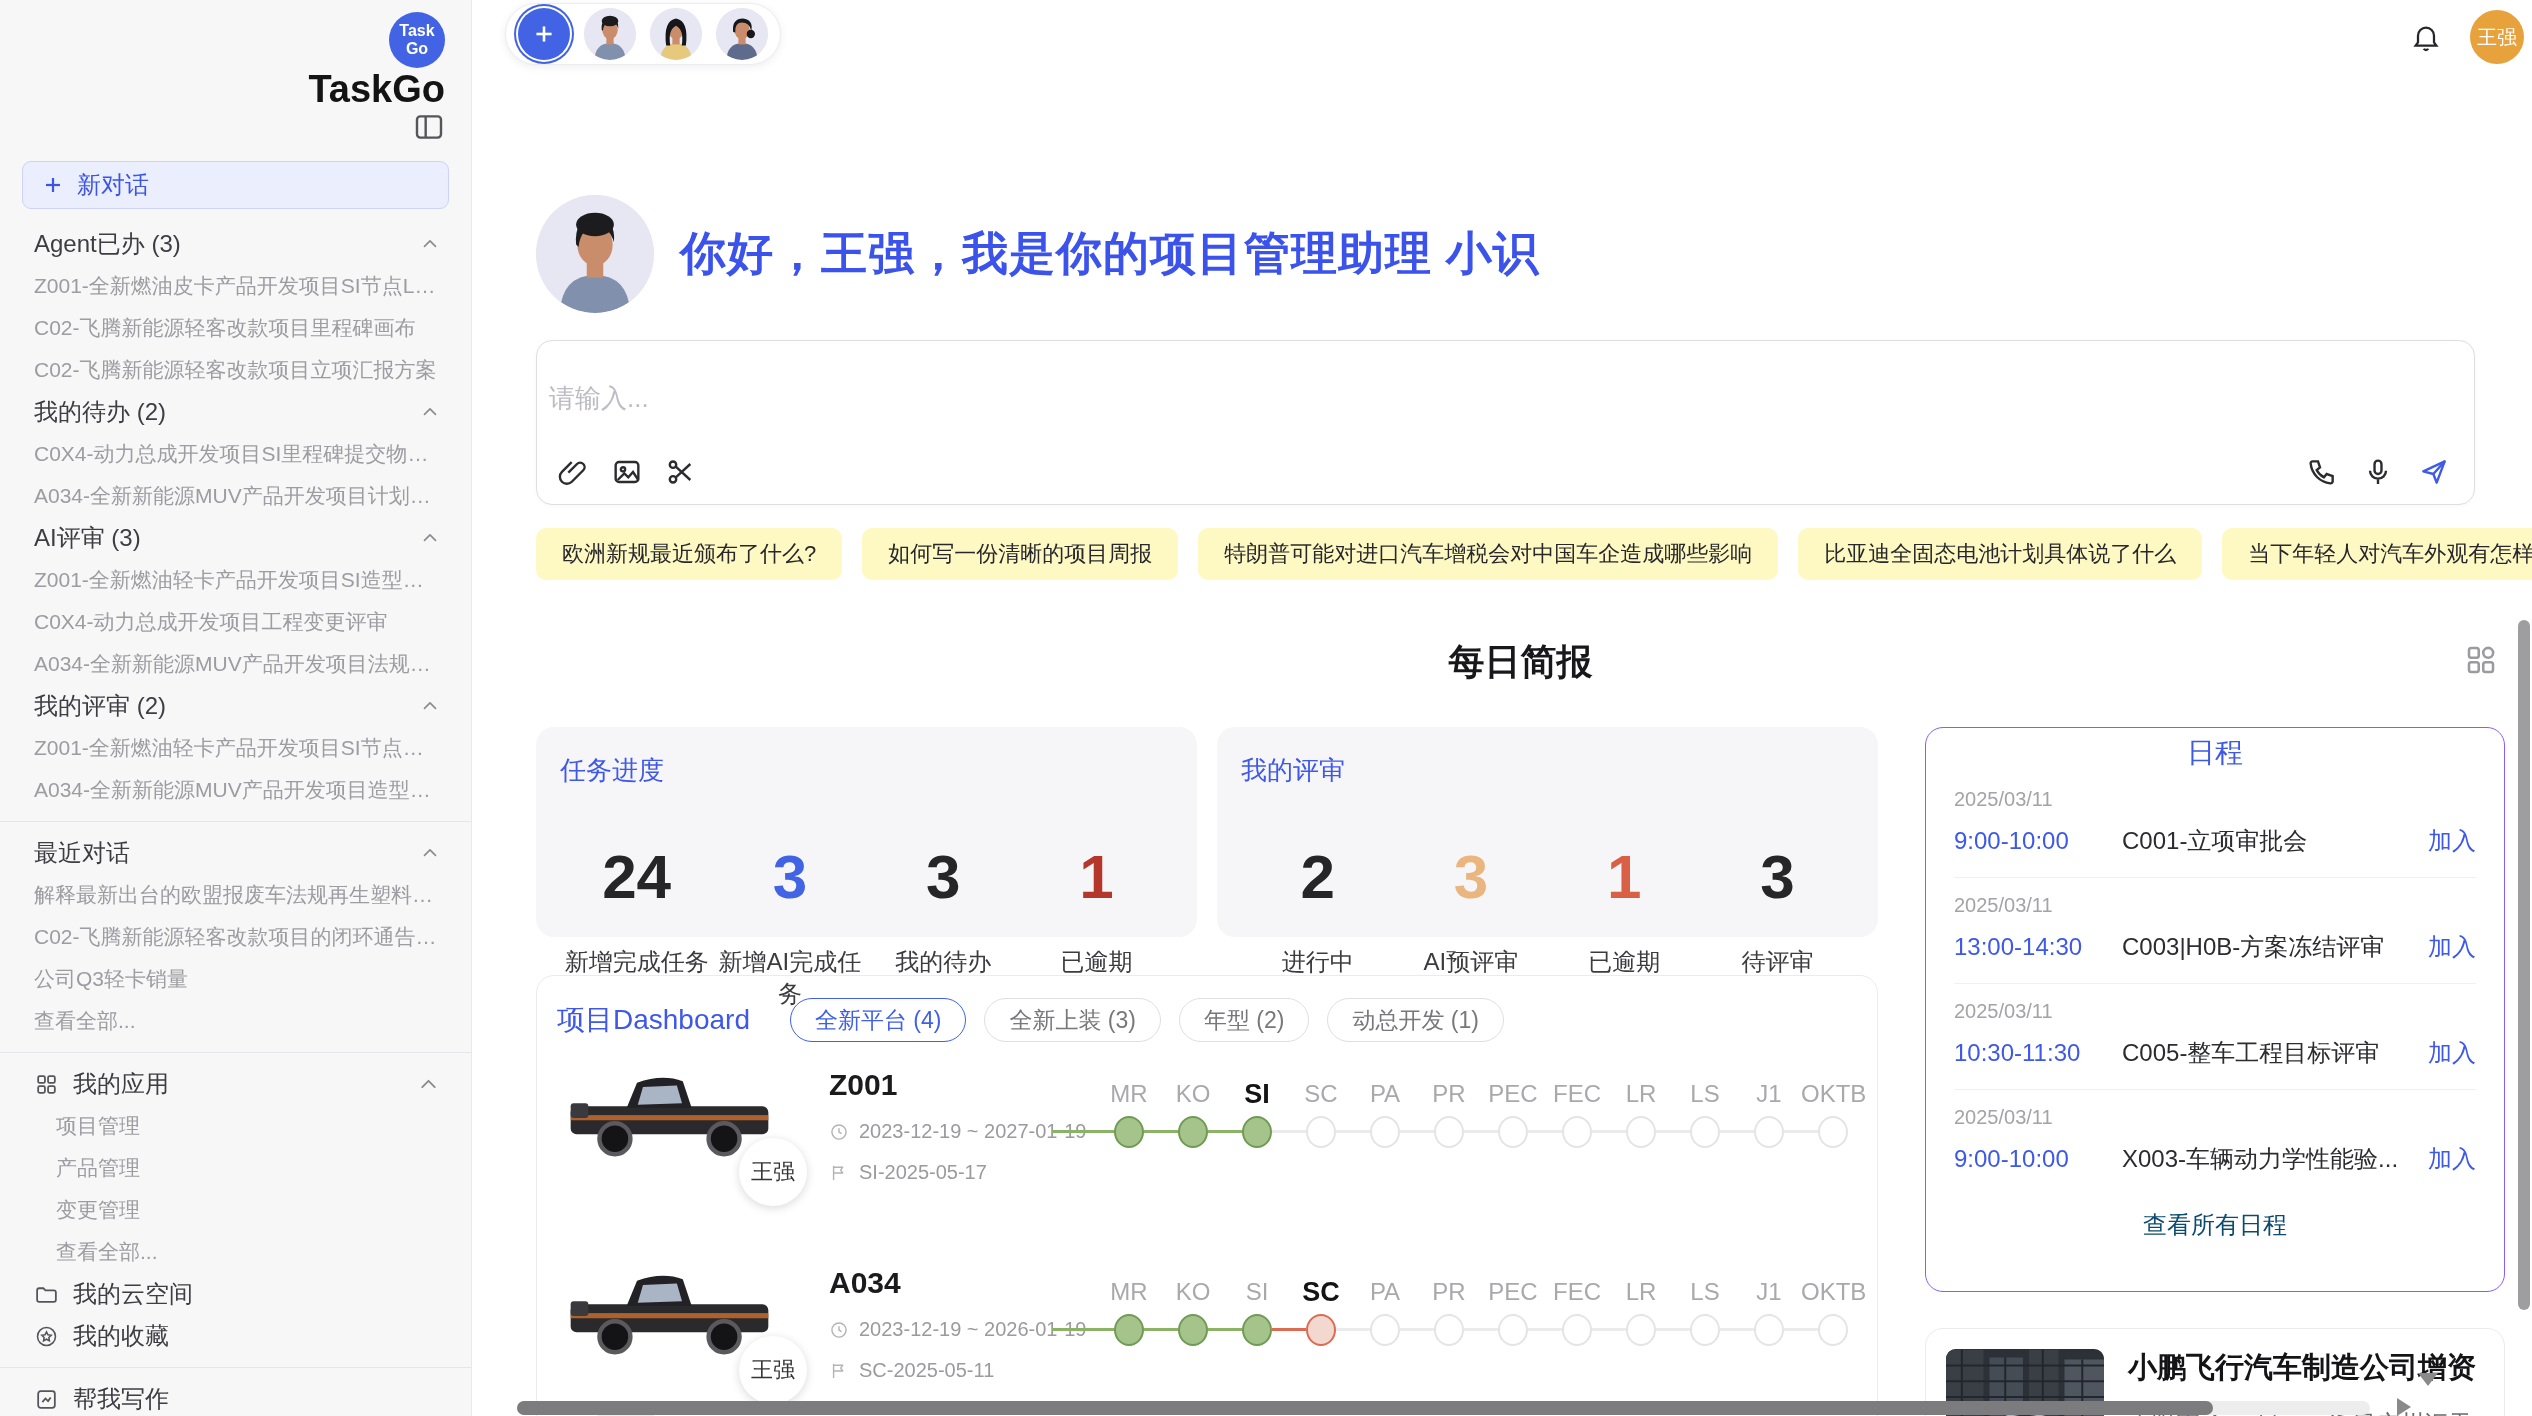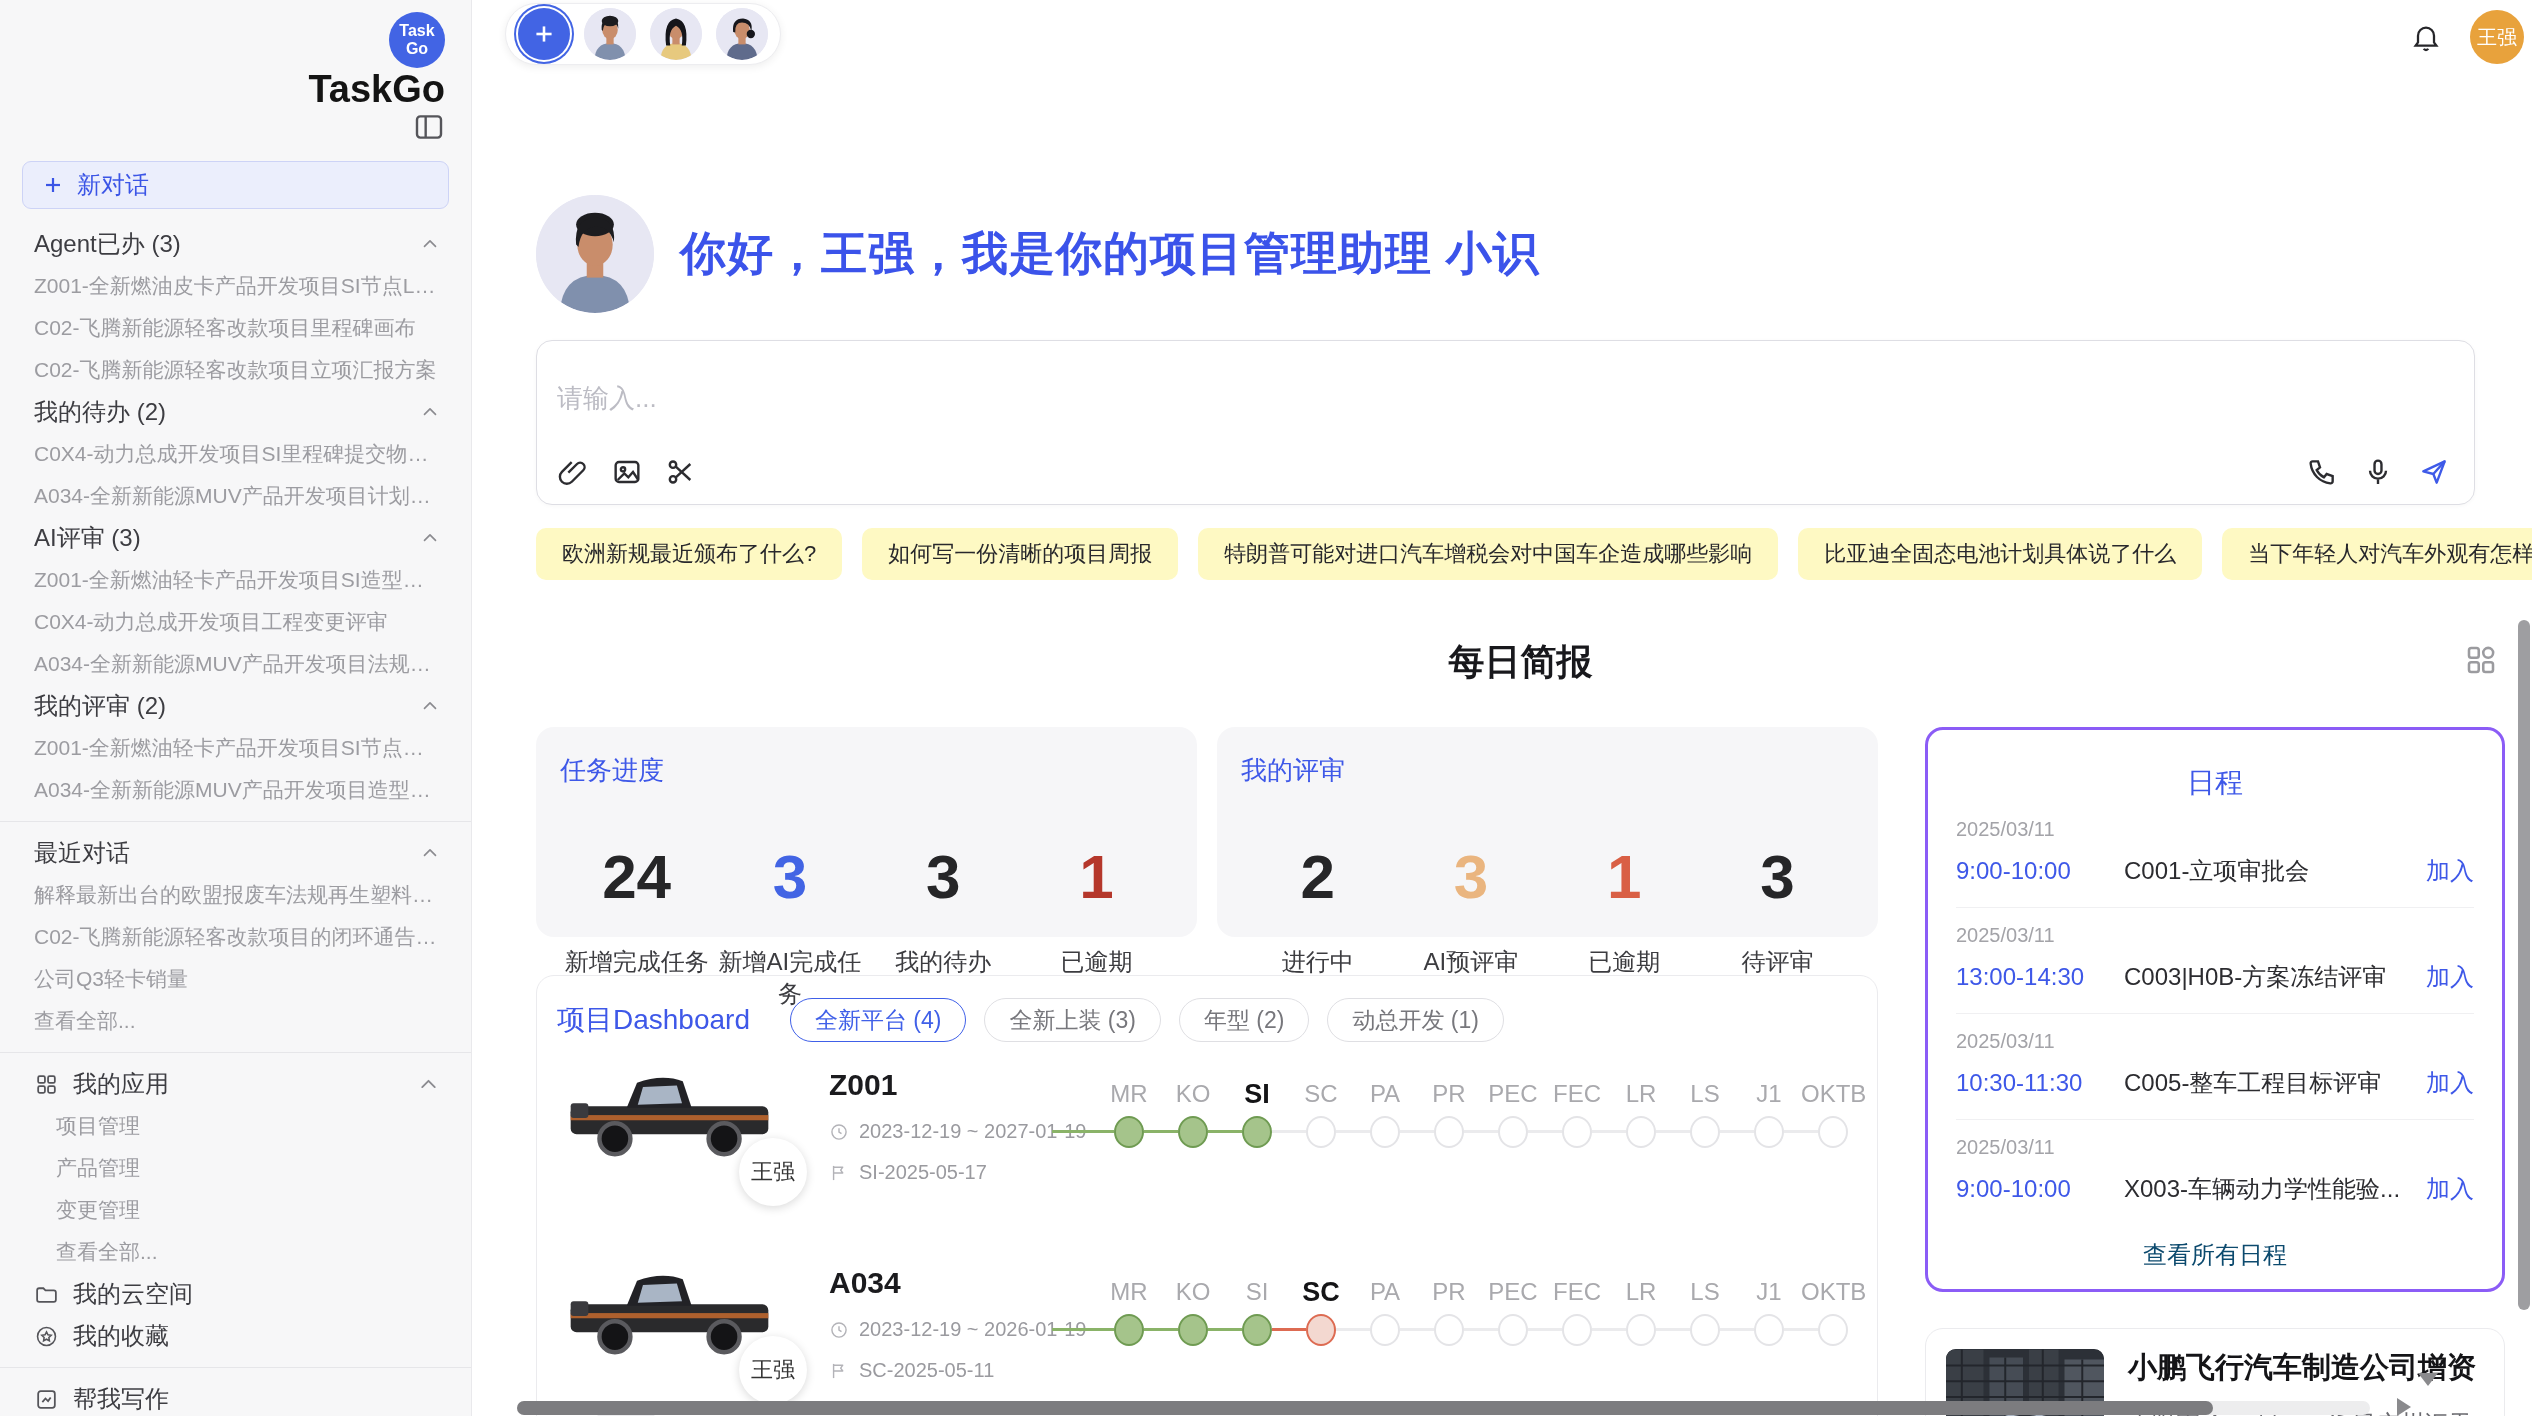--- a/index.html
+++ b/index.html
@@ -41,21 +41,21 @@
   .bell { width:32px; height:32px; color:#26262a; cursor:pointer; }
   .user-chip { width:54px; height:54px; border-radius:50%; background:#e8a23c; color:#fff; font-size:20px; display:flex; align-items:center; justify-content:center; cursor:pointer; }
 
   .content { position:absolute; left:64px; right:27px; top:0; }
   .greet { margin-top:195px; display:flex; align-items:center; gap:26px; }
   .greet-ava { width:118px; height:118px; border-radius:50%; overflow:hidden; background:#e7e7f3; flex:0 0 118px; }
   .greet-ava svg { width:100%; height:100%; }
   .greet-title { font-size:46px; font-weight:700; color:#3b53ea; letter-spacing:1px; }
 
   .composer { margin:27px 30px 0 0; height:165px; background:#fff; border:1.5px solid #dedee4; border-radius:16px; position:relative; box-shadow:0 1px 4px rgba(0,0,0,.03); }
-  .composer textarea { position:absolute; left:20px; top:40px; right:20px; height:50px; border:none; outline:none; resize:none; font-size:26px; font-family:inherit; color:#333; background:transparent; }
+  .composer textarea { position:absolute; left:12px; top:40px; right:20px; height:50px; border:none; outline:none; resize:none; font-size:26px; font-family:inherit; color:#333; background:transparent; }
   .composer textarea::placeholder { color:#bcbcc4; }
   .comp-left { position:absolute; left:20px; bottom:16px; display:flex; gap:22px; }
   .comp-right { position:absolute; right:24px; bottom:16px; display:flex; gap:24px; }
   .comp-btn { width:32px; height:32px; color:#2c2c30; cursor:pointer; }
   .comp-btn.send { color:#3e5ae8; }
 
   .chips { margin:23px 30px 0 0; display:flex; justify-content:space-between; gap:20px; }
   .chip { height:52px; background:#fef9c3; border-radius:10px; display:flex; align-items:center; padding:0 26px; font-size:22px; color:#28282c; white-space:nowrap; cursor:pointer; }
 
   .brief-head { margin-top:58px; position:relative; height:44px; }
@@ -97,21 +97,21 @@
   .ms-label.current { color:#141416; font-weight:700; font-size:27px; }
   .dot-row { position:relative; height:40px; }
   .ms-dot { position:absolute; left:17px; top:4px; width:30px; height:32px; border-radius:50%; background:#fff; border:2px solid #e4e4e7; z-index:2; }
   .ms-dot.done { background:#a5c48b; border-color:#6f9b52; }
   .ms-dot.overdue { background:#f3d8d0; border-color:#dd6b52; }
   .ms-seg { position:absolute; top:18px; left:-17px; width:34px; height:3px; background:#ebebed; z-index:1; }
   .ms-seg.green { background:#8ab368; } .ms-seg.red { background:#dd6b52; }
   .ms-seg.stub { left:-45px; width:62px; }
   .row3-stub { width:82px; height:82px; border-radius:50%; background:#ededef; margin:12px 0 0 28px; }
 
-  .sched-card { background:#fff; border:3px solid #8b5cf6; border-radius:18px; padding:34px 28px 18px; height:565px; }
+  .sched-card { background:#fff; border:1px solid #8b5cf6; border-radius:18px; padding:6px 28px 18px; height:565px; }
   .sched-title { text-align:center; font-size:28px; color:#3e58e8; font-weight:500; }
   .event { padding:16px 0 20px; border-bottom:1px solid #f0f0f2; }
   .event:last-of-type { border-bottom:none; }
   .ev-date { font-size:20px; color:#a3a3a8; }
   .ev-main { display:flex; margin-top:14px; align-items:center; }
   .ev-time { width:168px; flex:0 0 168px; font-size:24px; color:#3e58e8; }
   .ev-title { flex:1; font-size:24px; color:#2c2c30; overflow:hidden; white-space:nowrap; text-overflow:ellipsis; }
   .ev-join { font-size:24px; color:#3e58e8; cursor:pointer; margin-left:16px; }
   .sched-all { text-align:center; font-size:24px; color:#0c4a6e; margin-top:14px; cursor:pointer; }
 

